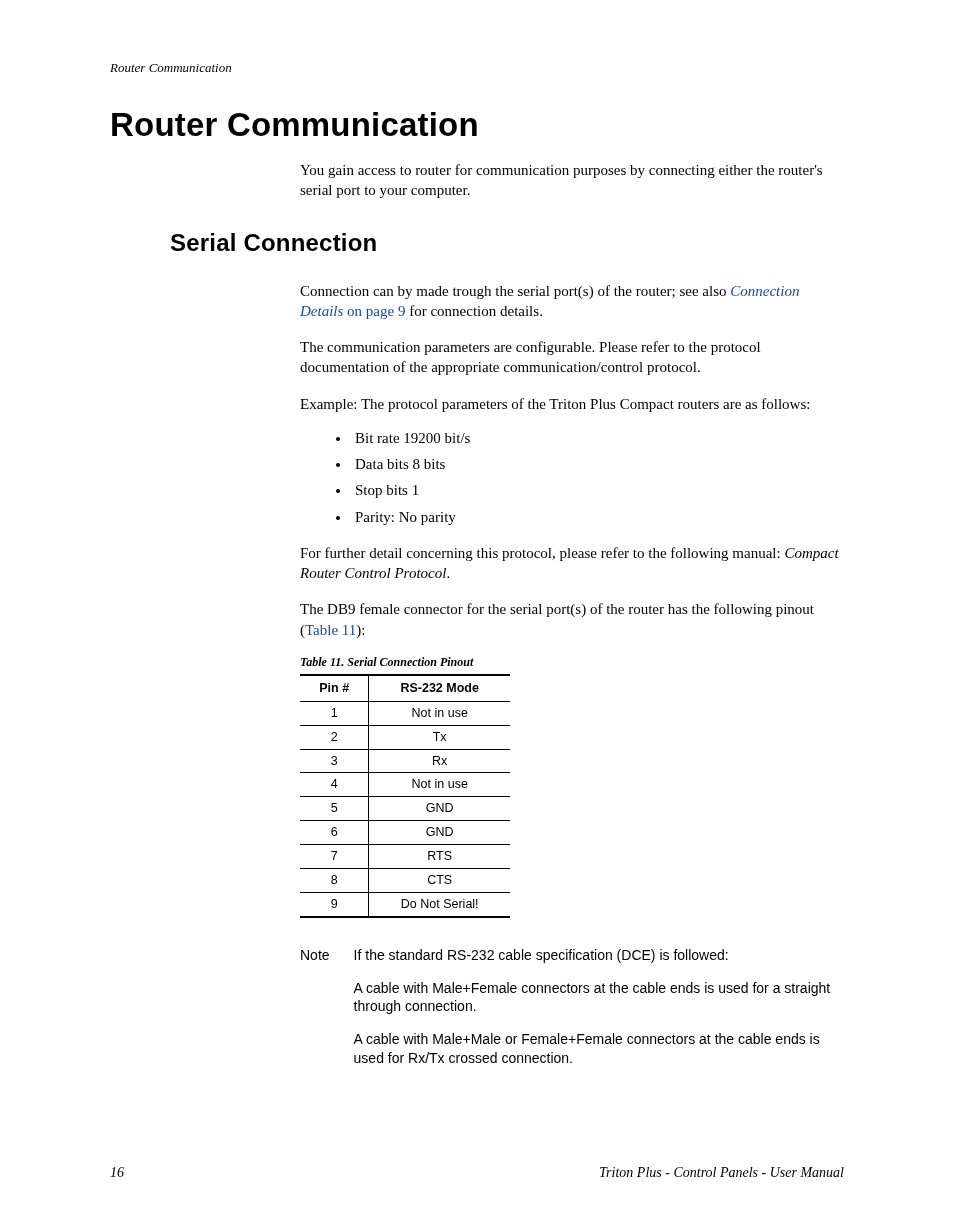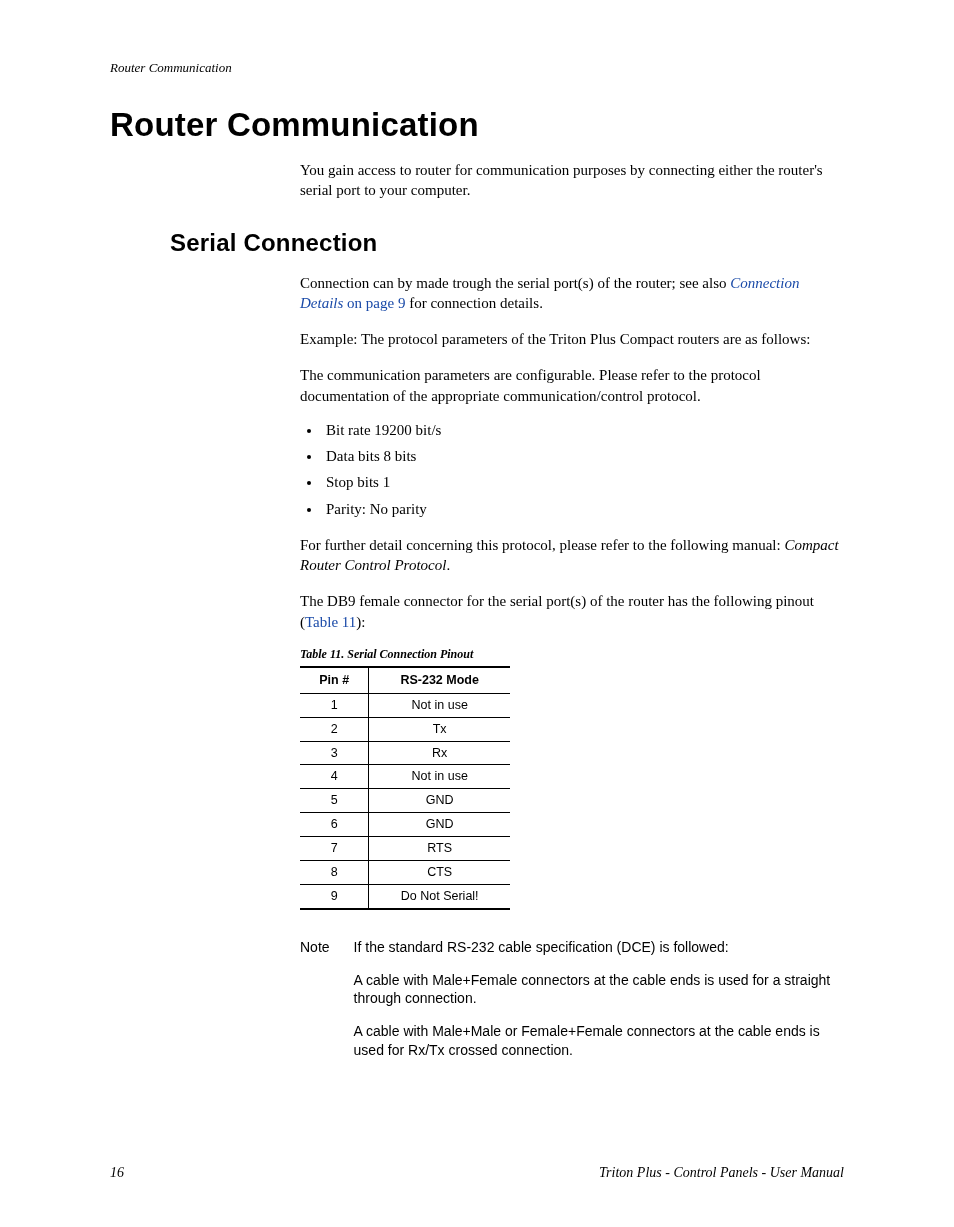--- a/index.html
+++ b/index.html
@@ -28,38 +28,39 @@
     font-weight: 700;
     font-size: 33px;
     margin: 0 0 8px 0;
     letter-spacing: 0.2px;
   }
   h2.subsection-title {
     font-family: "Arial Narrow", Arial, sans-serif;
     font-stretch: condensed;
     font-weight: 700;
     font-size: 24px;
-    margin: 28px 0 16px 60px;
+    margin: 28px 0 24px 60px;
     letter-spacing: 0.2px;
   }
   .body-block {
     margin-left: 190px;
     font-size: 15px;
     line-height: 1.35;
   }
   .body-block p {
     margin: 16px 0 14px 0;
   }
   .body-block ul {
     margin: 0 0 14px 0;
     padding-left: 22px;
   }
   .body-block ul li {
     margin-bottom: 6px;
     padding-left: 4px;
+    margin-left: 29px;
   }
   a.xref {
     color: #1a4aa8;
     text-decoration: none;
   }
   .table-caption {
     font-family: "Palatino Linotype", Palatino, serif;
     font-style: italic;
     font-size: 12px;
     margin: 8px 0 4px 0;
@@ -130,23 +131,23 @@
     <p>You gain access to router for communication purposes by connecting either the router's serial port to your computer.</p>
   </div>
 
   <h2 class="subsection-title">Serial Connection</h2>
 
   <div class="body-block">
     <p>
       <span>Connection can by made trough the serial port(s) of the router; see also </span><a class="xref" href="#"><span><em>Connection Details</em></span><span> on page 9</span></a><span> for connection details.</span>
     </p>
 
+    <p>The communication parameters are configurable. Please refer to the protocol documentation of the appropriate communication/control protocol.</p>
+
     <p>Example: The protocol parameters of the Triton Plus Compact routers are as follows:</p>
-
-    <p>The communication parameters are configurable. Please refer to the protocol documentation of the appropriate communication/control protocol.</p>
 
     <ul>
       <li>Bit rate 19200 bit/s</li>
       <li>Data bits 8 bits</li>
       <li>Stop bits 1</li>
       <li>Parity: No parity</li>
     </ul>
 
     <p>
       <span>For further detail concerning this protocol, please refer to the following manual: </span><em>Compact Router Control Protocol</em><span>.</span>

